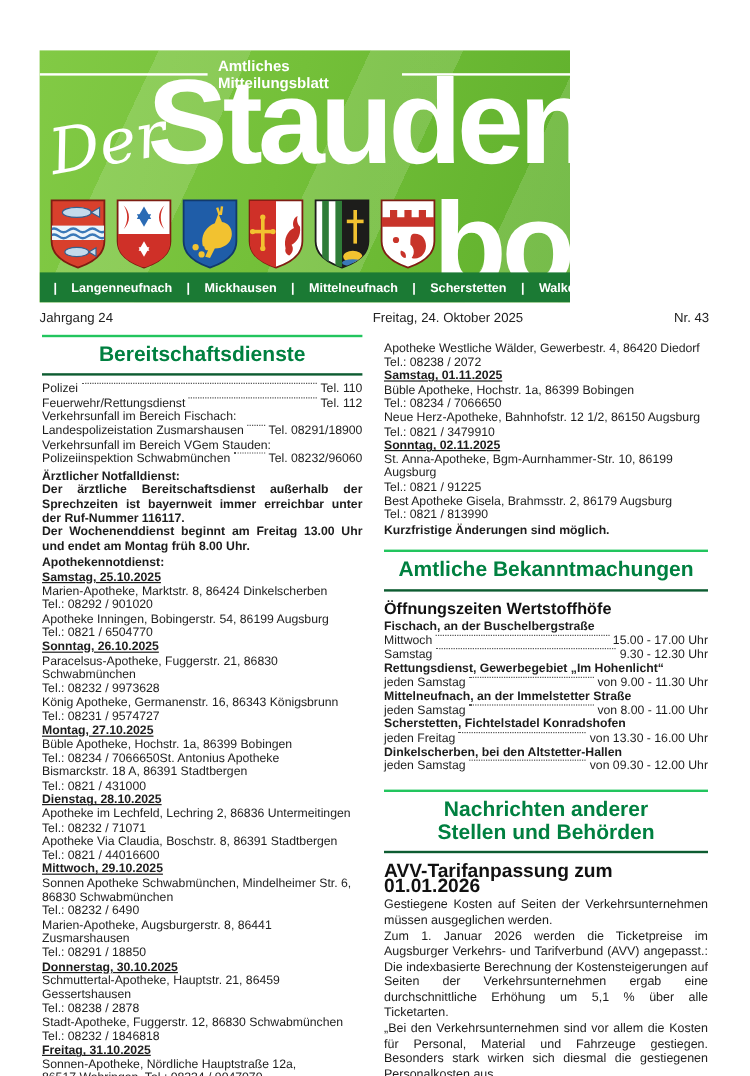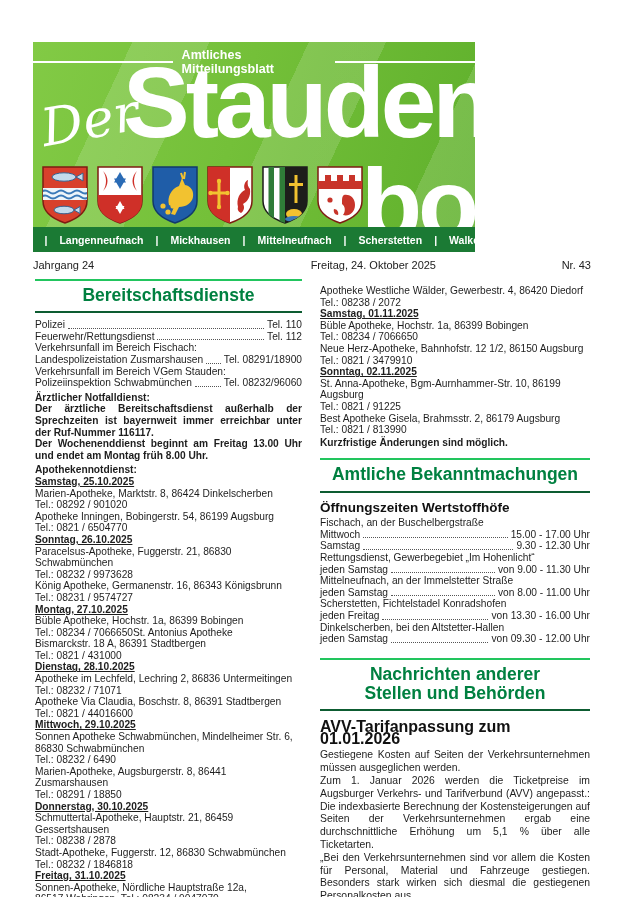--- a/index.html
+++ b/index.html
@@ -35,24 +35,24 @@
   .issue-row .c{flex:1.6;text-align:right;}
   .issue-row .r{flex:1;text-align:right;}
   
   .columns{position:absolute;top:279px;left:35px;width:555px;display:grid;
     grid-template-columns:267px 270px;column-gap:18px;}
   .section-head{border-top:2px solid #22c55e;border-bottom:2px solid #0d5c31;
     text-align:center;color:#008040;font-weight:bold;font-size:17.5px;
     padding:5px 0 6px;margin:0 0 6px 0;line-height:1.1;}
   .col{font-size:10.2px;line-height:11.6px;}
   
-  .svc,.wrow{display:flex;align-items:flex-end;}
+  .svc,.wrow{display:flex;align-items:flex-start;}
   .svc .dots,.wrow .dots{flex:1;border-bottom:1px dotted #555;margin:0 3px 2px 3px;min-width:8px;}
   .svc .val,.wrow .val{white-space:nowrap;}
-  .wrow.place{font-weight:normal;}
+  .wrow.place{font-weight:bold;}
   .notfall-label,.apoth-label{font-weight:bold;margin-top:3px;}
   .bold-just{font-weight:bold;text-align:justify;margin:0;}
   .pline.date{font-weight:bold;text-decoration:underline;}
   .pline.note{font-weight:bold;margin-top:1px;}
   .right-col{padding-top:6px;}
   .head-amtlich{margin-top:10px;}
   .sub-head{font-size:13.5px;font-weight:bold;margin:9px 0 4px 0;color:#111;}
   .head-news{margin-top:13px;}
   .article-title{font-size:16px;font-weight:bold;margin:10px 0 5px 0;color:#111;}
   .article-par{font-size:10.4px;line-height:12.8px;text-align:justify;margin:0;}

